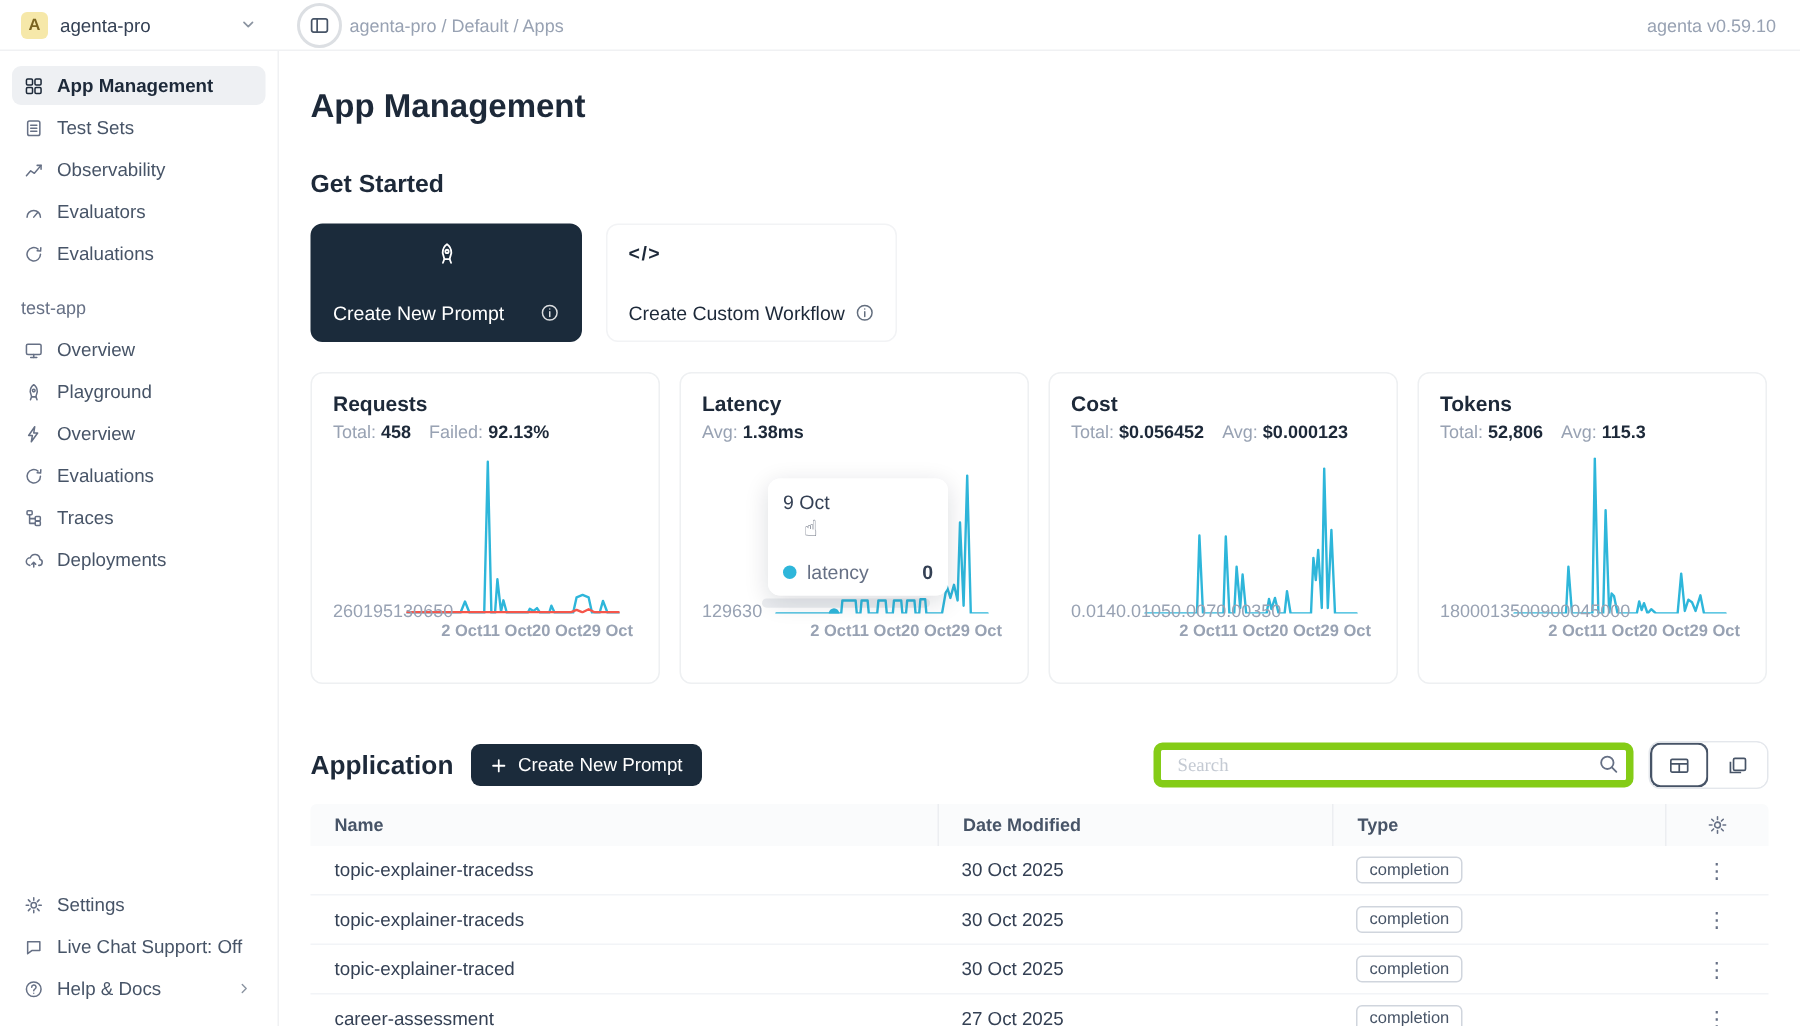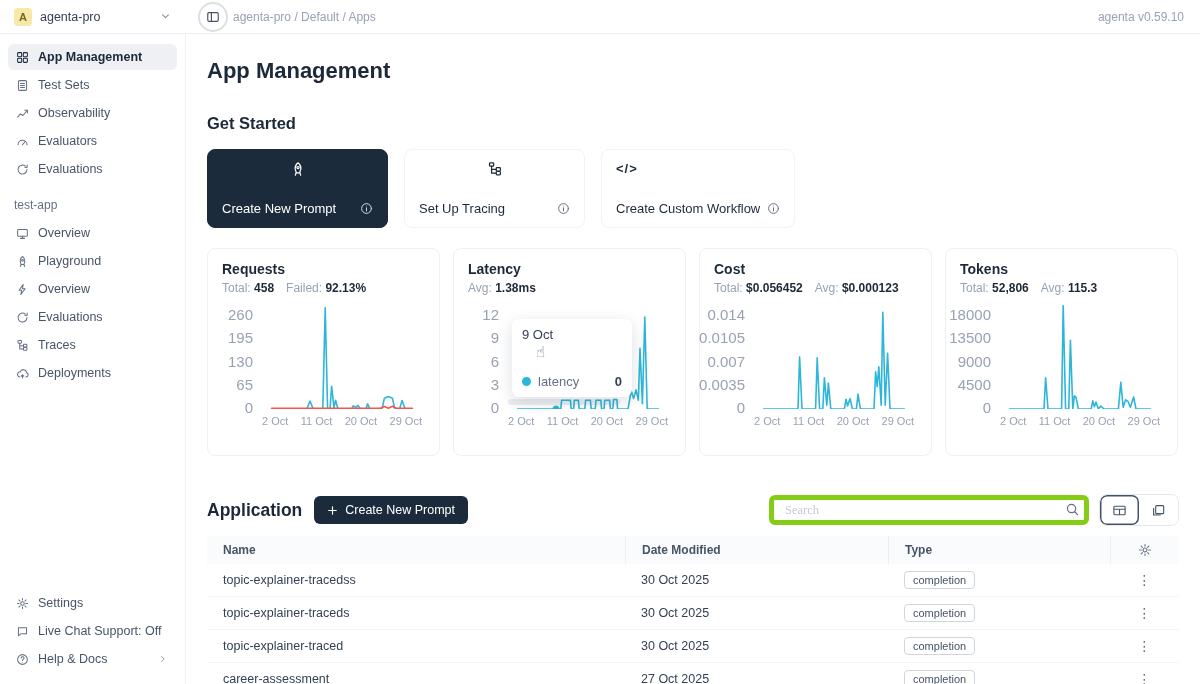--- a/index.html
+++ b/index.html
@@ -48,24 +48,24 @@
   .ob-bottom { display:flex; align-items:center; justify-content:space-between; font-size:13px; font-weight:500; }
   .ob-bottom .icn { color:inherit; opacity:.85; }
   .code-glyph { font-size:13px; font-weight:700; letter-spacing:1px; color:#1d2939; }
 
   .charts-row { display:flex; gap:13px; margin-top:20px; }
   .chart-card { width:233px; height:208px; border:1px solid #eef0f2; border-radius:8px; padding:12px 14px; position:relative; background:#fff; }
   .c-title { font-size:14px; font-weight:700; color:#1d2939; }
   .c-stats { margin-top:4px; font-size:12px; color:#98a2b3; display:flex; gap:12px; }
   .c-stats b { color:#1d2939; font-weight:700; }
   .plot-wrap { display:flex; margin-top:10px; }
-  .yticks { width:40px; height:104px; display:flex; flex-direction:column; justify-content:space-between;
-    align-items:flex-end; padding-right:9px; font-size:15px; color:#98a2b3;text-align:right; }
+  .yticks { width:40px; height:104px; display:flex; flex-direction:row; justify-content:space-between;
+    align-items:flex-end; padding-right:9px; font-size:12px; color:#98a2b3;text-align:right; }
   .yticks div { line-height:11px; transform:translateY(4px); }
-  .xticks { margin-left:40px; width:160px; display:flex; justify-content:space-between; font-size:11px; color:#98a2b3; padding-top:6px; }
+  .xticks { margin-left:40px; width:160px; display:flex; justify-content:flex-end; font-size:11px; color:#98a2b3; padding-top:6px;font-weight:bold; }
   svg.plot { cursor:crosshair; }
 
   .tooltip { position:absolute; left:58px; top:70px; width:120px; height:78px; z-index:3;
     background:rgba(255,255,255,.97); border-radius:8px; box-shadow:0 4px 16px rgba(15,23,42,.14);
     padding:8px 10px; display:flex; flex-direction:column; justify-content:space-between; }
   .tt-date { font-size:13px; color:#344054; }
   .tt-cursor { position:absolute; left:24px; top:24px; font-size:15px; color:#6b7280; }
   .tt-row { display:flex; align-items:center; gap:7px; font-size:13px; }
   .tt-dot { width:9px; height:9px; border-radius:50%; }
   .tt-name { color:#667085; }
@@ -285,40 +285,20 @@
           <span class="icn">
             <svg width="16" height="16" viewBox="0 0 16 16" fill="none" stroke="currentColor" stroke-width="1.2" stroke-linecap="round" stroke-linejoin="round">
                 <path d="M8 1.8c1.9 1.3 2.9 3.6 2.9 5.8l-1.2 4.2H6.3L5.1 7.6c0-2.2 1-4.5 2.9-5.8z"></path>
                 <circle cx="8" cy="6.6" r="1.1"></circle>
                 <path d="M6.2 11.8L5.3 14.2M9.8 11.8l.9 2.4"></path>
               </svg>
           </span>
           <div class="ob-bottom">
             <span>Create New Prompt</span>
             <span class="icn">
-              <svg width="13" height="13" viewBox="0 0 16 16" fill="none" stroke="currentColor" stroke-width="1.2" stroke-linecap="round">
-                  <circle cx="8" cy="8" r="6"></circle>
-                  <line x1="8" y1="7.2" x2="8" y2="11"></line>
-                  <circle cx="8" cy="4.9" r="0.6" fill="currentColor" stroke="none"></circle>
-                </svg>
-            </span>
-          </div>
-        </div>
-        <div class="ob-card">
-          <span class="icn" style="color:#1d2939;">
-            <svg width="16" height="16" viewBox="0 0 16 16" fill="none" stroke="currentColor" stroke-width="1.2" stroke-linecap="round" stroke-linejoin="round">
-                <rect x="2.5" y="1.8" width="4.2" height="3.4" rx="0.8"></rect>
-                <path d="M4.6 5.2v7h4.6M4.6 8.3h4.6"></path>
-                <rect x="9.2" y="6.6" width="4.2" height="3.4" rx="0.8"></rect>
-                <rect x="9.2" y="10.5" width="4.2" height="3.4" rx="0.8"></rect>
-              </svg>
-          </span>
-          <div class="ob-bottom">
-            <span>Set Up Tracing</span>
-            <span class="icn" style="color:#475467;">
               <svg width="13" height="13" viewBox="0 0 16 16" fill="none" stroke="currentColor" stroke-width="1.2" stroke-linecap="round">
                   <circle cx="8" cy="8" r="6"></circle>
                   <line x1="8" y1="7.2" x2="8" y2="11"></line>
                   <circle cx="8" cy="4.9" r="0.6" fill="currentColor" stroke="none"></circle>
                 </svg>
             </span>
           </div>
         </div>
         <div class="ob-card wide">
           <span class="code-glyph">&lt;/&gt;</span>

